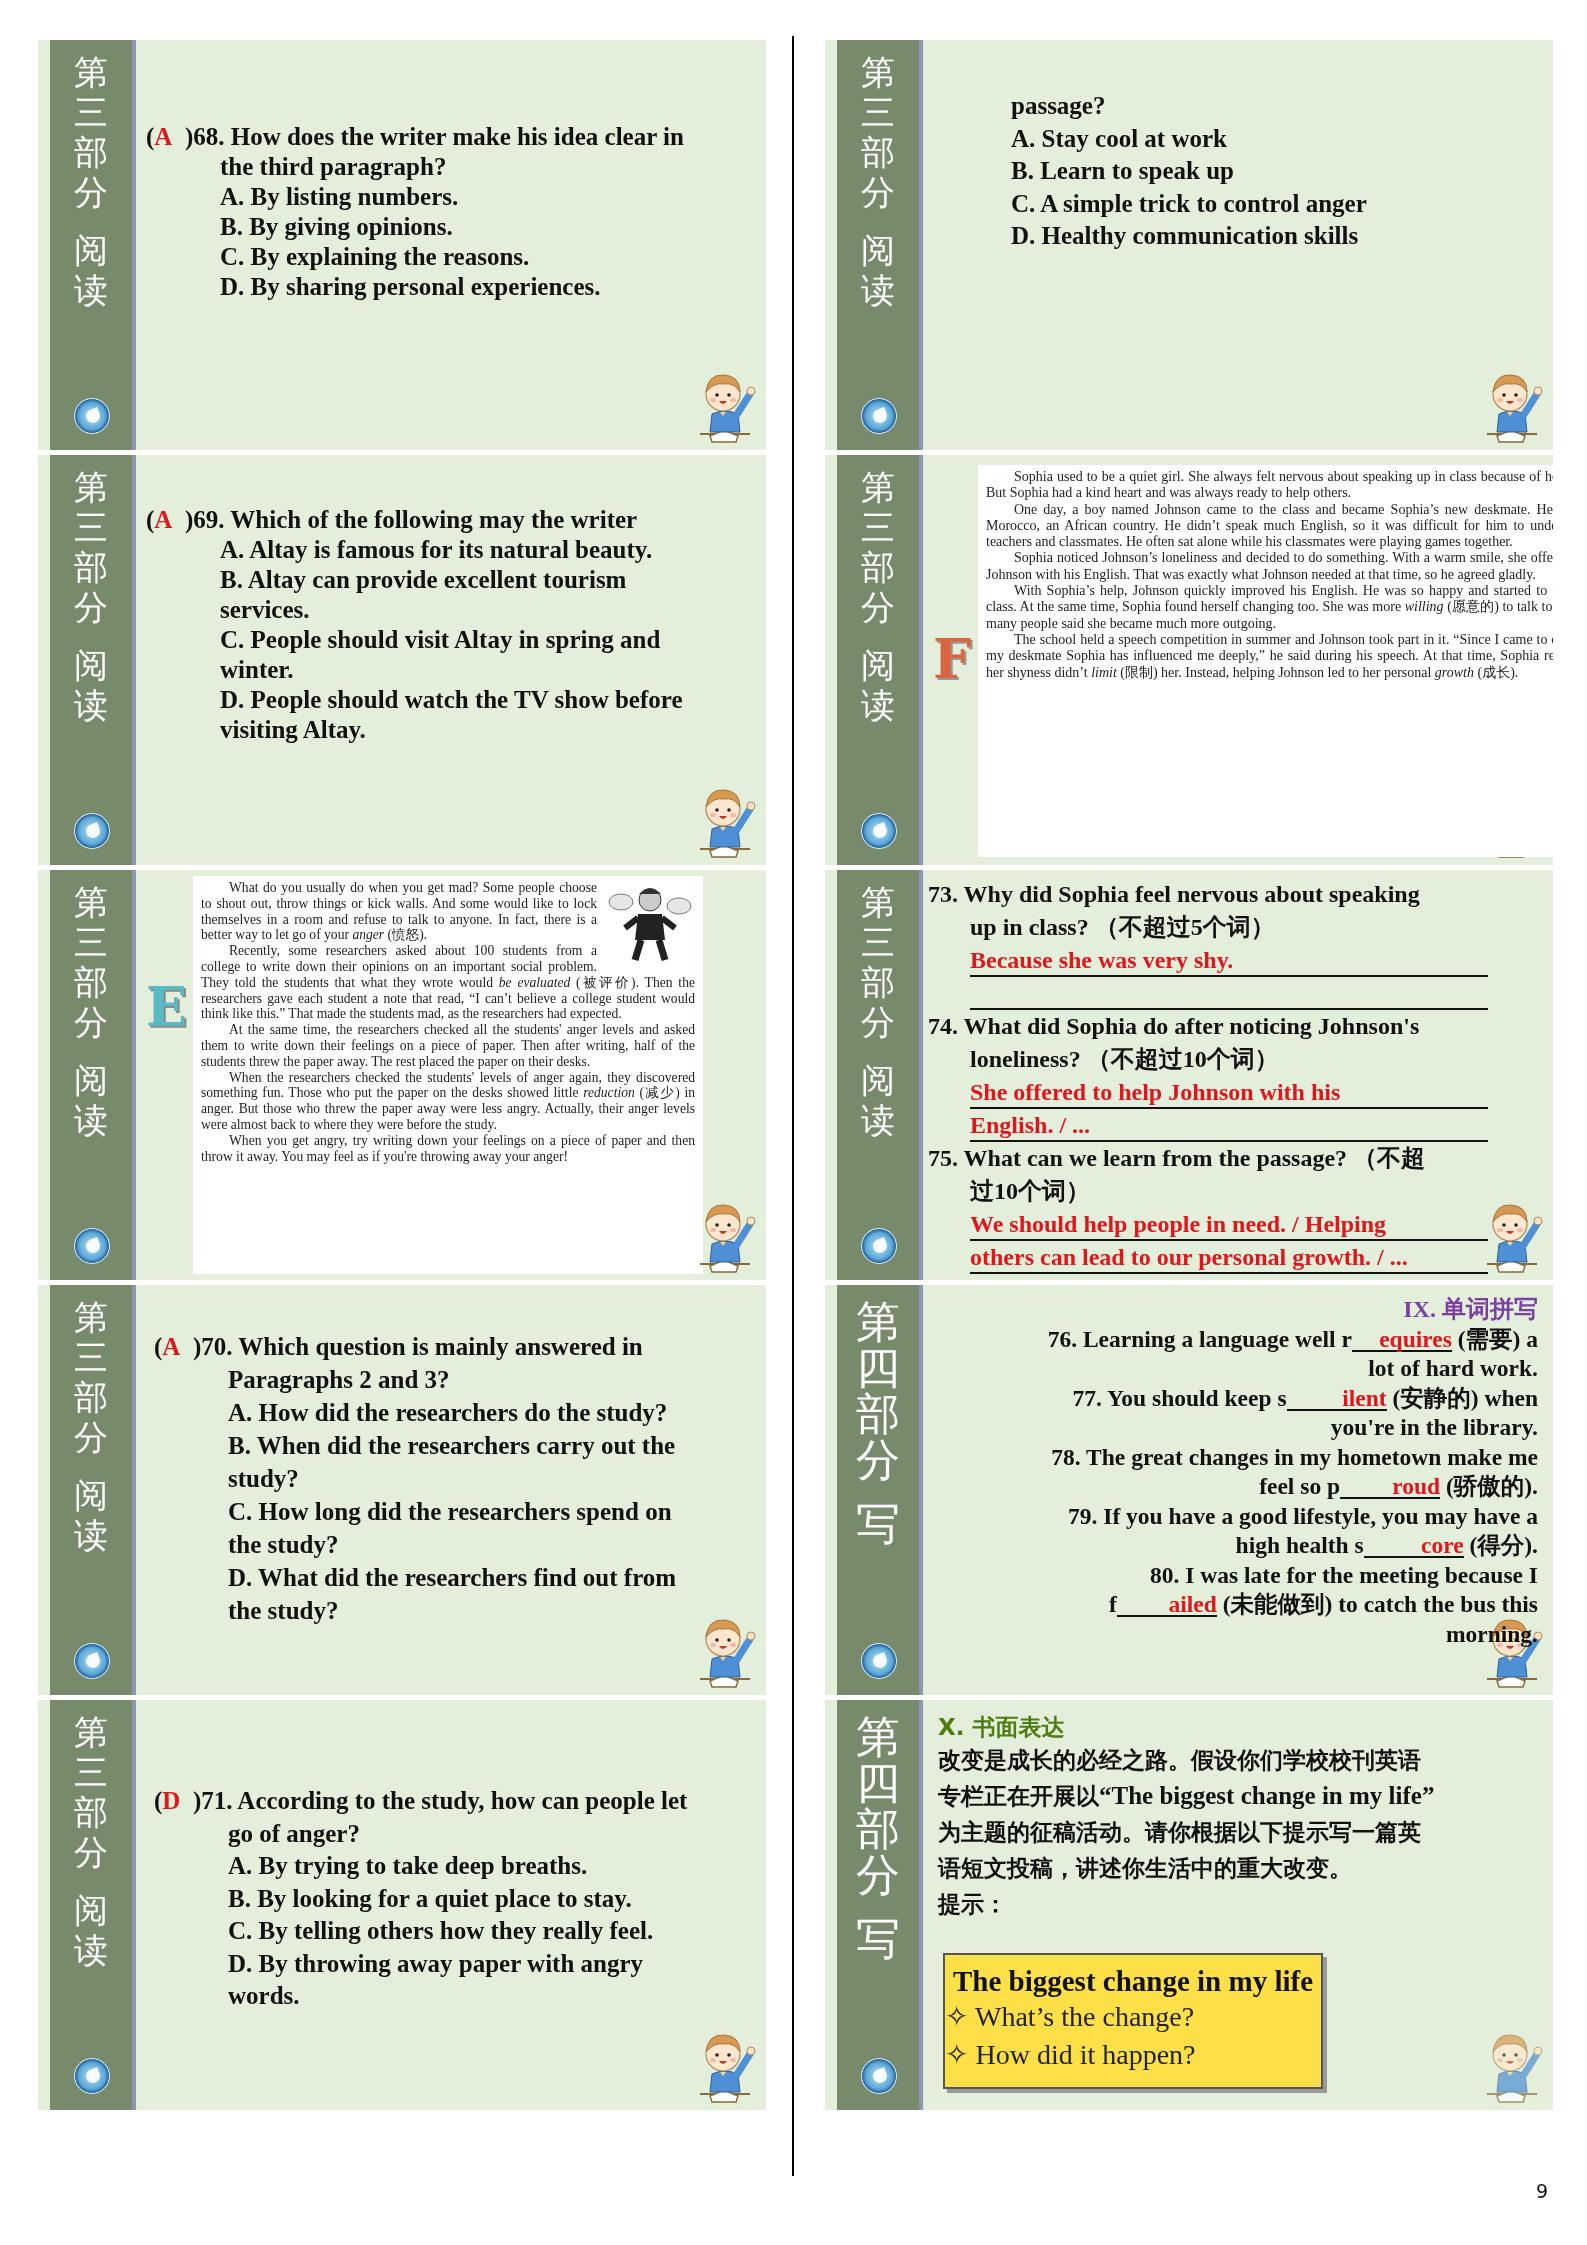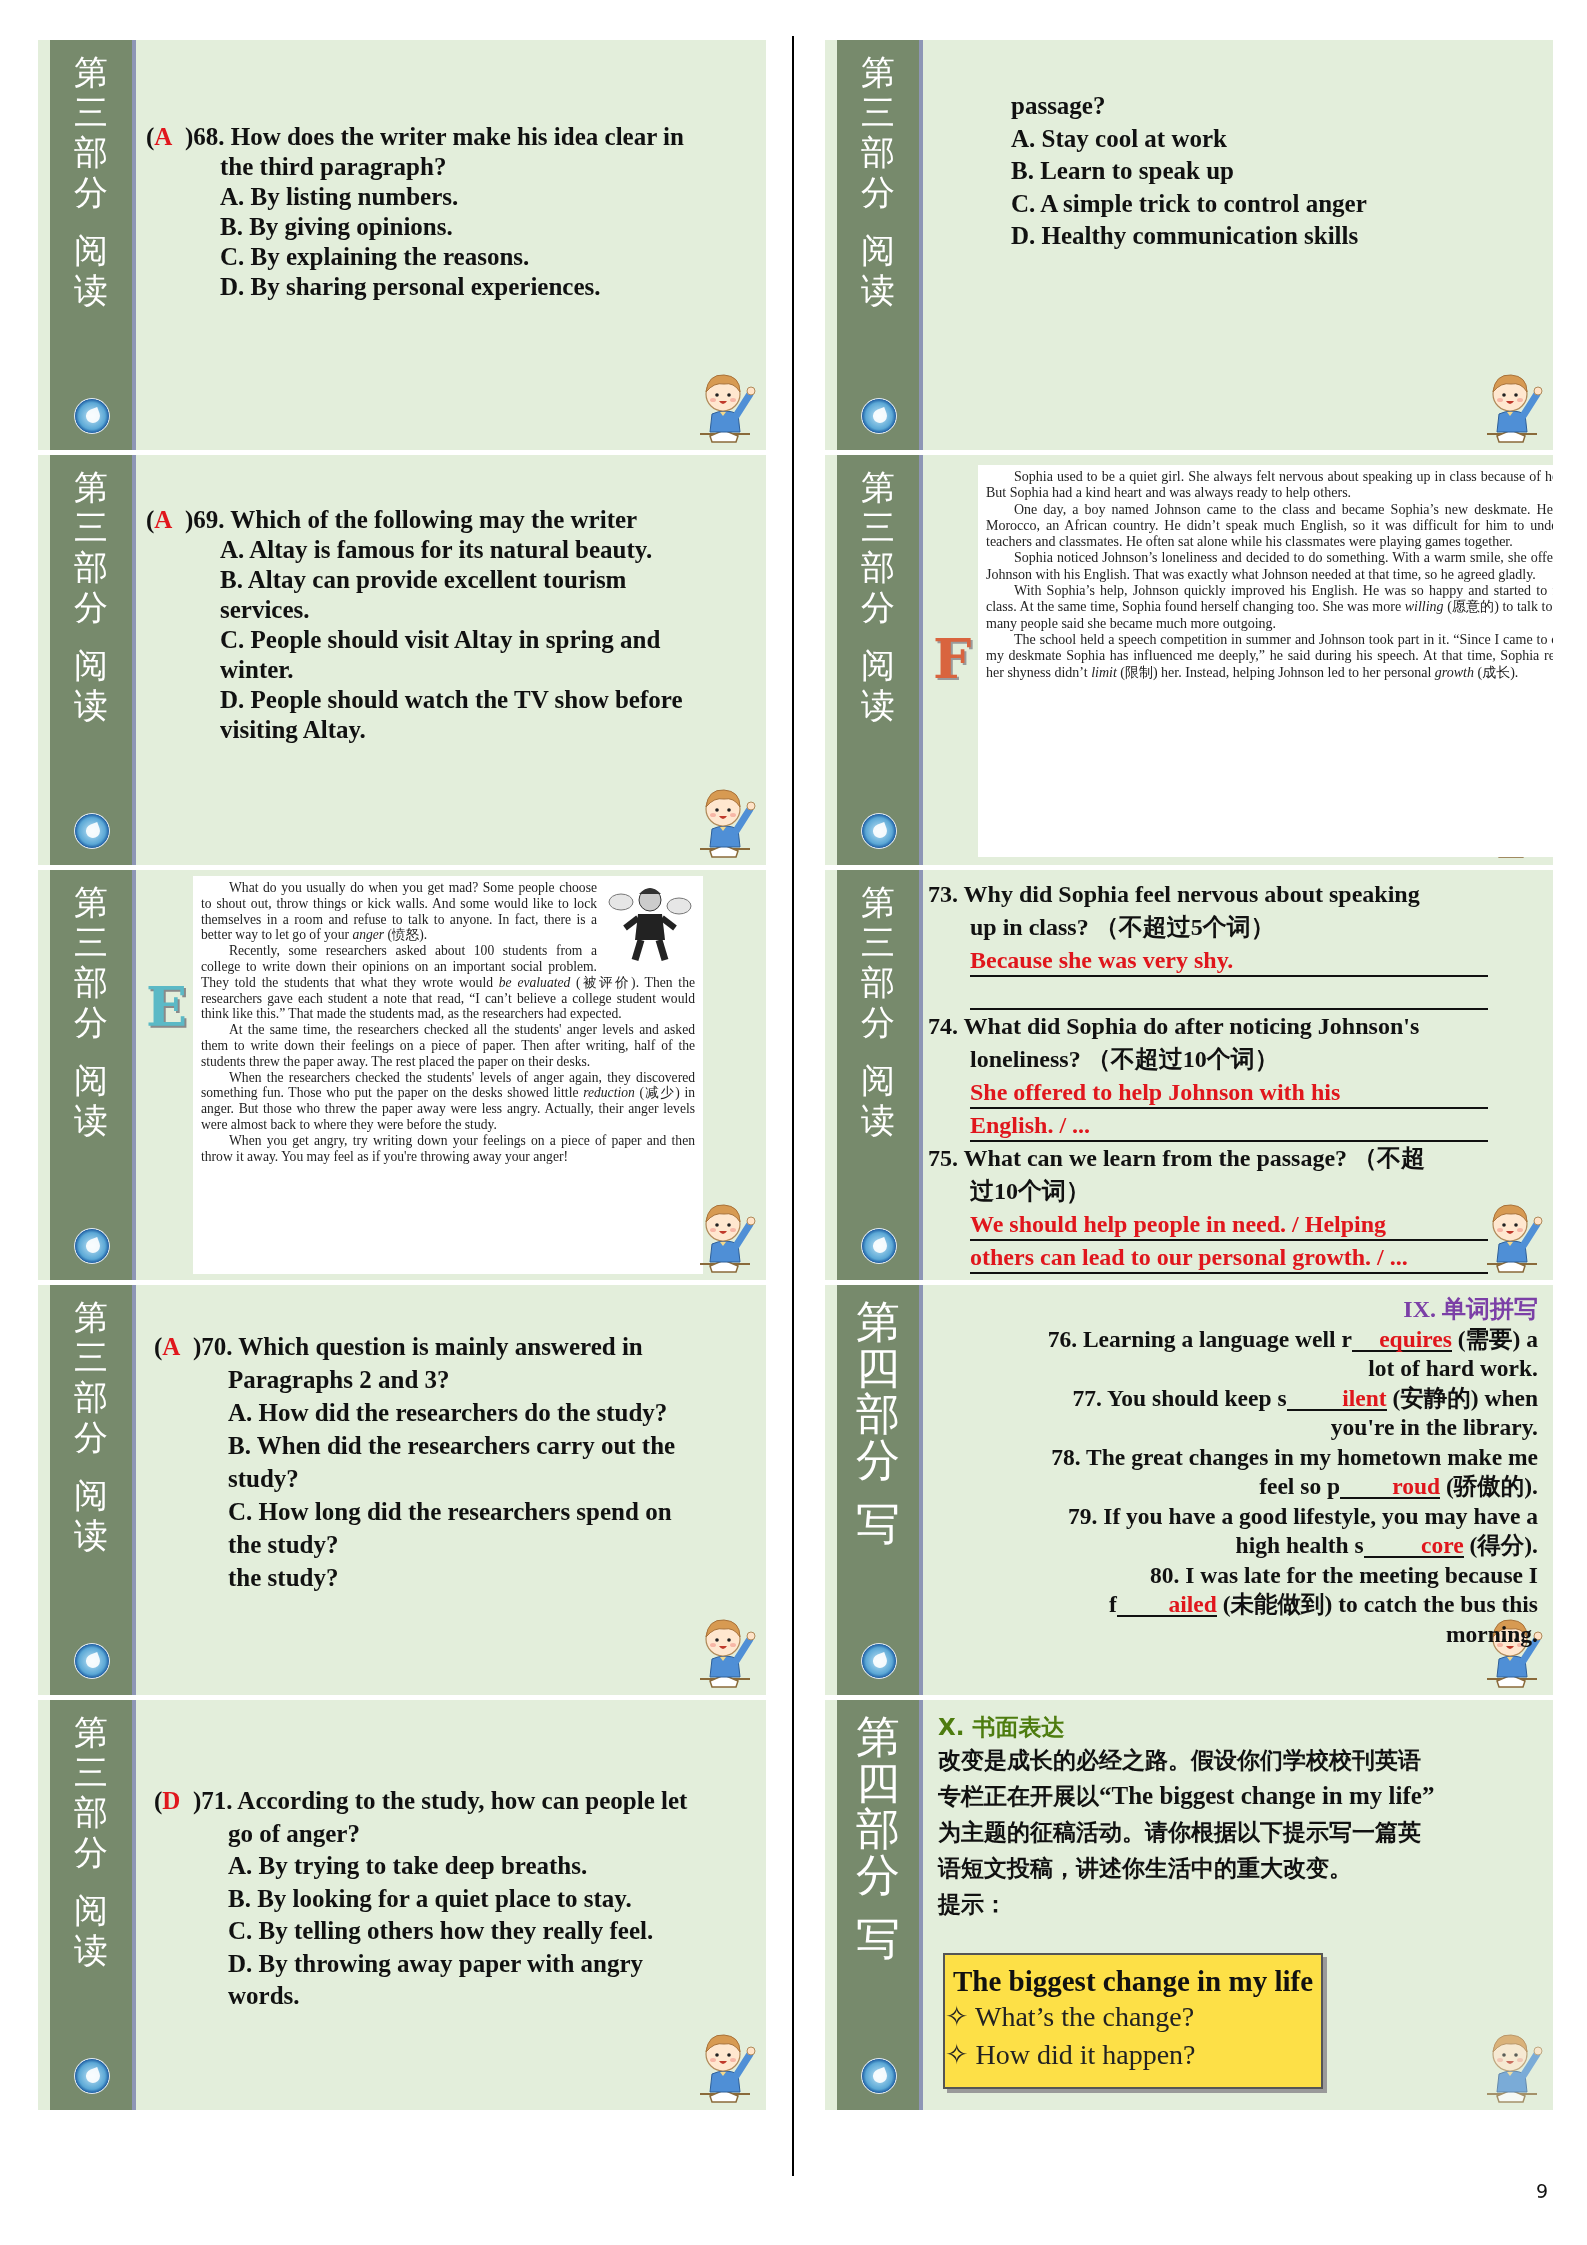--- a/index.html
+++ b/index.html
@@ -180,20 +180,21 @@
   </div>
   <div class="logo"></div>
   <div class="q" style="top:45px; left:116px; line-height:33px;">
     <div class="row">(<span class="ans">A</span>&nbsp;&nbsp;<span>)70.</span> <span>Which question is mainly answered in</span></div>
     <div class="row indent">Paragraphs 2 and 3?</div>
     <div class="row indent">A. How did the researchers do the study?</div>
     <div class="row indent">B. When did the researchers carry out the</div>
     <div class="row indent">study?</div>
     <div class="row indent">C. How long did the researchers spend on</div>
     <div class="row indent">the study?</div>
+    <div class="row indent">D. What did the researchers find out from</div>
     <div class="row indent">the study?</div>
   </div>
   <svg class="kid">
       <use href="#kid-sym"></use>
     </svg>
 </div>
 
 <div class="slide" style="left:38px; top:1700px;">
   <div class="side"></div>
   <div class="side-line"></div>

